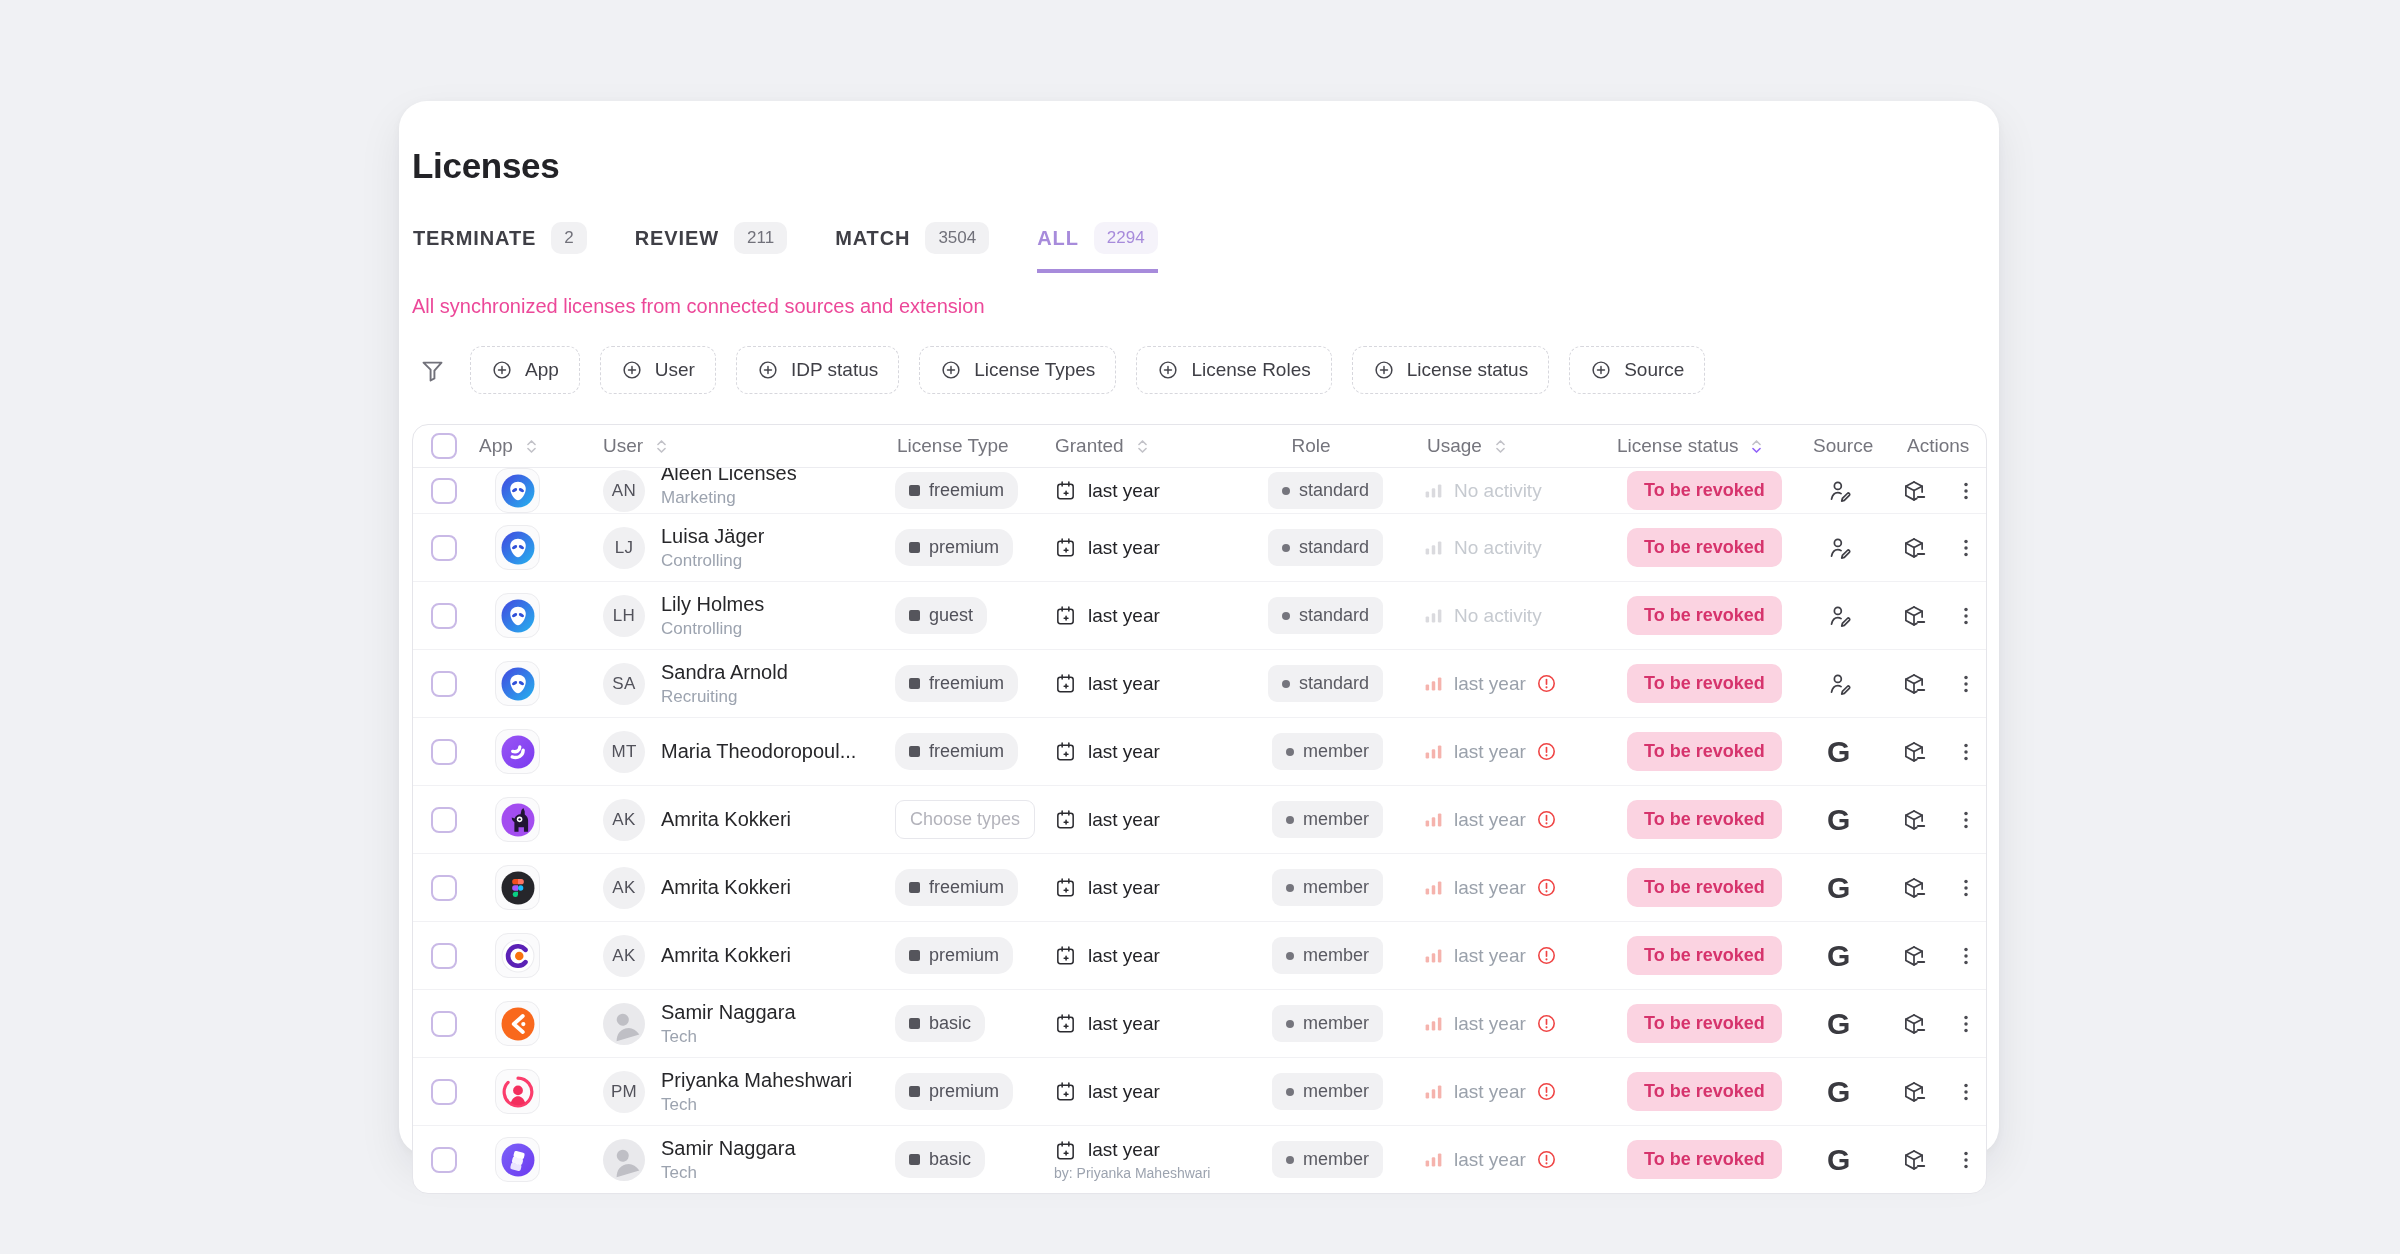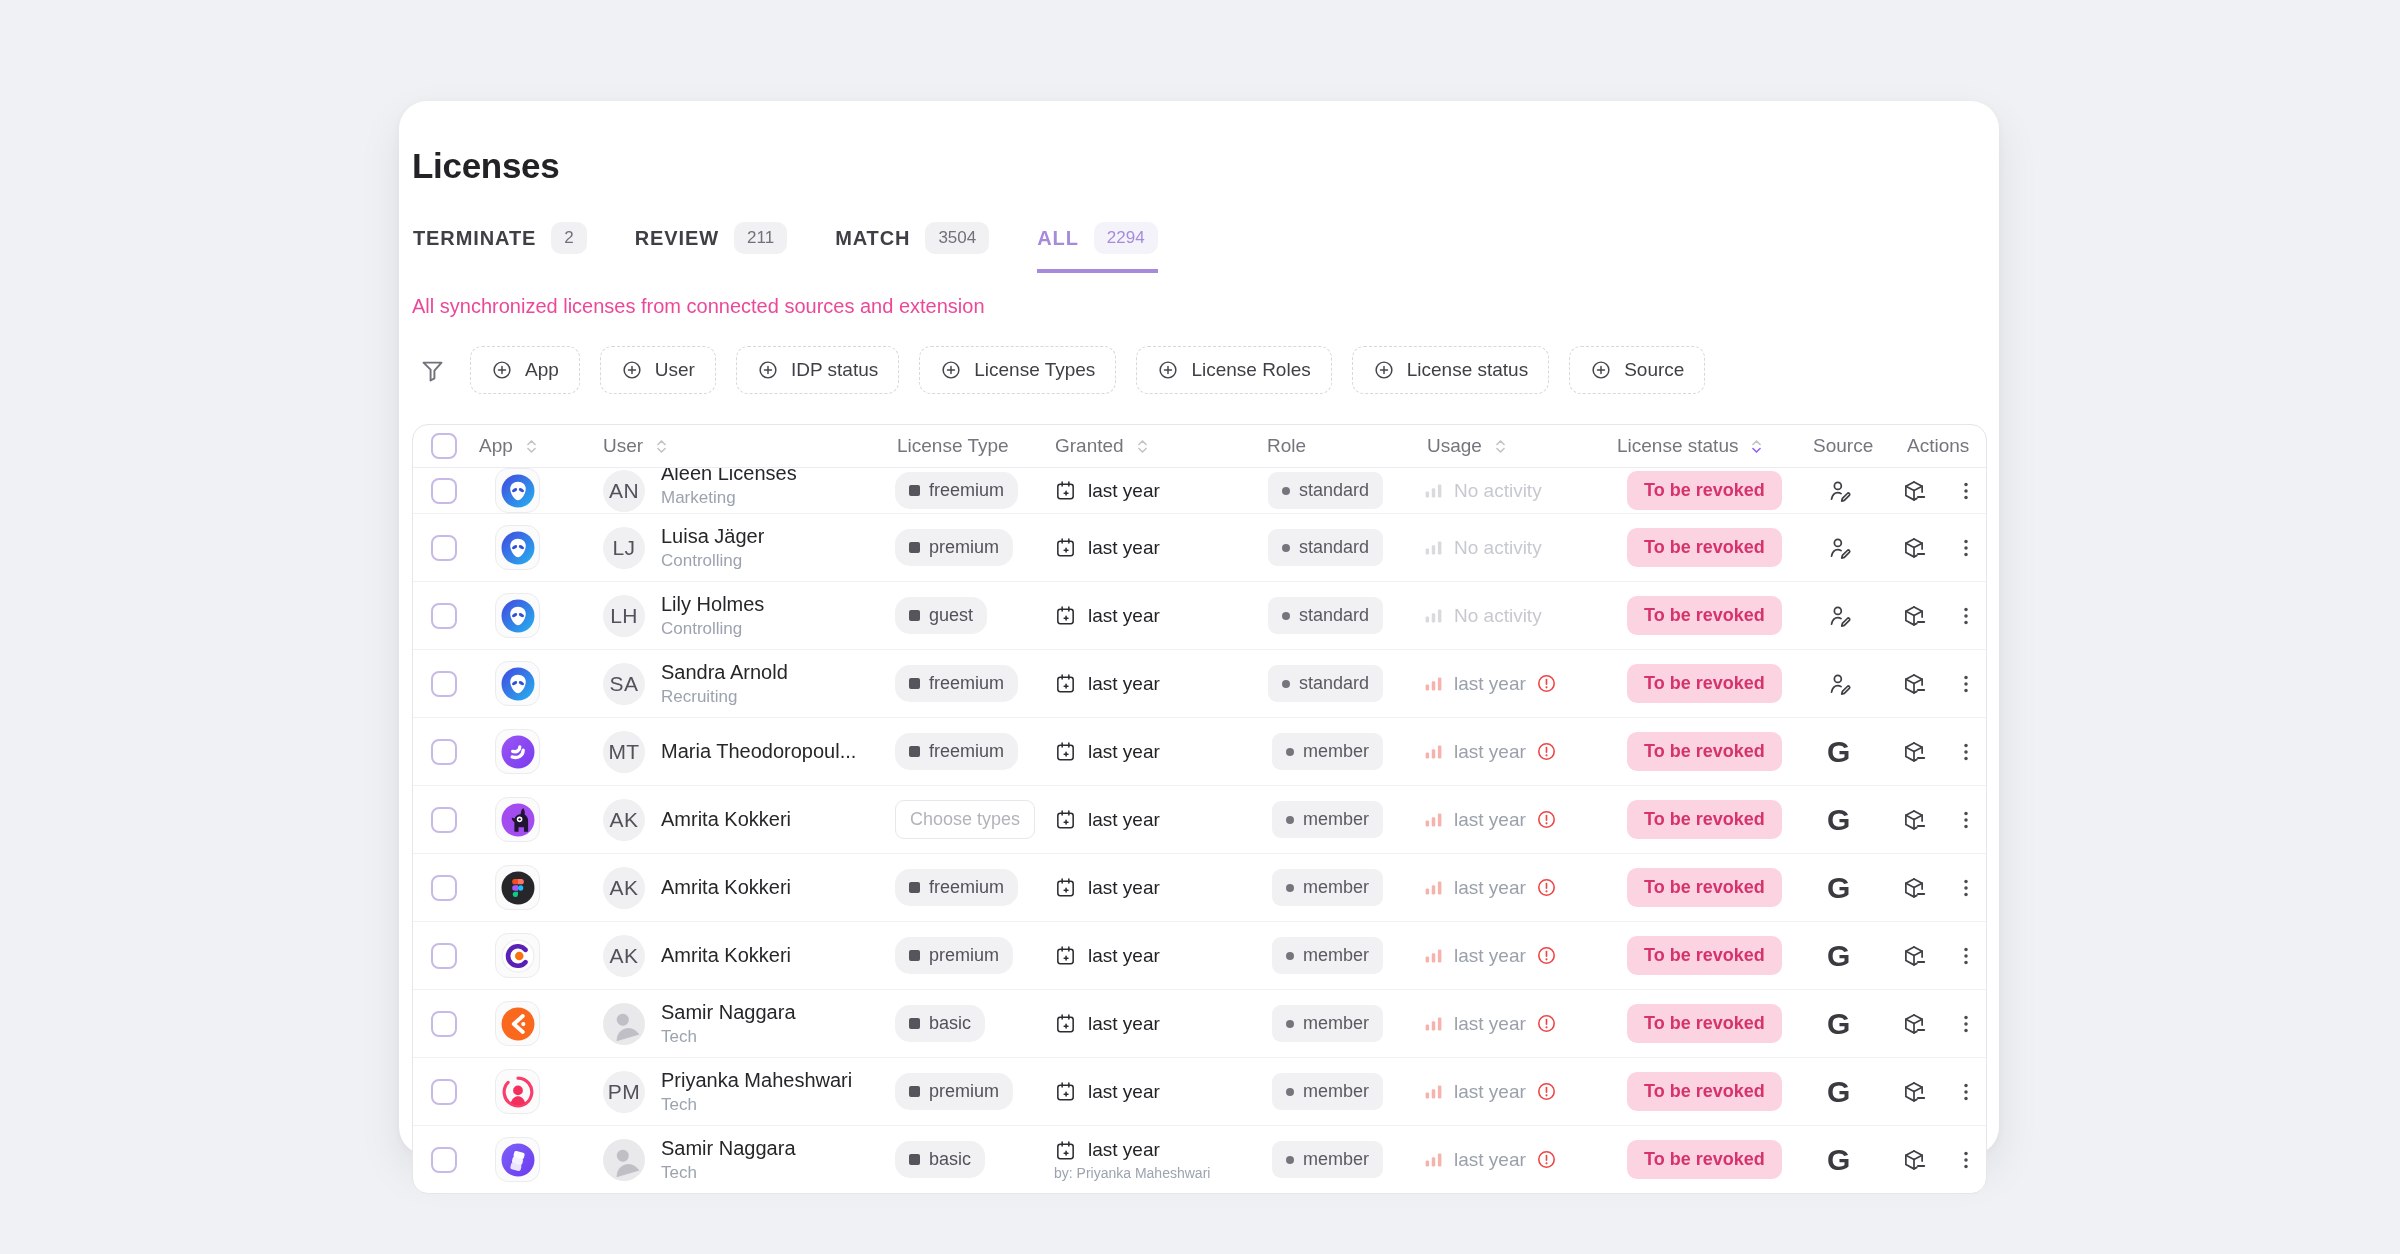--- a/index.html
+++ b/index.html
@@ -30,21 +30,21 @@
   .table{margin-top:30px;width:1575px;box-sizing:border-box;border:1.5px solid #e5e5ea;border-radius:16px;
     overflow:hidden;background:#fff;}
   .thead,.tr{display:grid;grid-template-columns:62px 100px 314px 150px 228px 130px 200px 190px 80px 118px;}
   .thead{height:42px;align-items:center;border-bottom:1.5px solid #ececf0;}
   .th{display:flex;align-items:center;gap:9px;font-size:19px;font-weight:500;color:#75757d;cursor:pointer;}
   .th-check{justify-content:center;}
   .th-app{padding-left:4px;}
   .th-user{padding-left:28px;}
   .th-type{padding-left:8px;}
   .th-granted{padding-left:16px;}
-  .th-role{justify-content:flex-start;padding-right:42px;}
+  .th-role{justify-content:center;padding-right:42px;}
   .th-usage{padding-left:30px;}
   .th-status{padding-left:20px;}
   .th-source{padding-left:26px;}
   .th-actions{padding-left:40px;}
   .tr{height:67px;align-items:center;}
   .tr + .tr{border-top:1.5px solid #f1f1f4;}
   .tr.clipped{height:45px;overflow:hidden;}
   .tr.clipped .nameblock{margin-top:-12px;}
   .td{display:flex;align-items:center;min-width:0;}
   .td-check{justify-content:center;}
@@ -55,21 +55,21 @@
   .td-role{justify-content:flex-end;padding-right:14px;}
   .td-usage{padding-left:26px;}
   .td-status{padding-left:30px;}
   .td-source{padding-left:40px;}
   .td-actions{padding-left:34px;gap:28px;}
   .cb{display:inline-block;width:26px;height:26px;box-sizing:border-box;border:2px solid #c9b9e6;
     border-radius:8px;background:#fff;cursor:pointer;}
   .appbox{display:inline-flex;align-items:center;justify-content:center;width:45px;height:45px;
     background:#fbfbfc;border:1.5px solid #ececef;border-radius:13px;box-sizing:border-box;}
   .avatar{display:inline-flex;align-items:center;justify-content:center;flex:none;width:42px;height:42px;
-    border-radius:50%;background:#f0f0f2;color:#52525b;font-size:21px;font-weight:500;letter-spacing:.02em;}
+    border-radius:50%;background:#f0f0f2;color:#52525b;font-size:17px;font-weight:500;letter-spacing:.02em;}
   .avatar-img{background:transparent;}
   .nameblock{display:flex;flex-direction:column;gap:3px;min-width:0;}
   .uname{font-size:20px;font-weight:500;color:#27272a;white-space:nowrap;overflow:hidden;max-width:215px;}
   .dept{font-size:17px;color:#9ca3af;}
   .type-badge{display:inline-flex;align-items:center;gap:9px;background:#f1f1f3;border-radius:15px;
     padding:8px 14px;font-size:18px;font-weight:500;color:#52525b;white-space:nowrap;}
   .type-badge .sq{width:11px;height:11px;border-radius:2px;background:#55555c;}
   .choose-btn{border:1.5px solid #e7e7ec;background:#fff;border-radius:9px;padding:8px 14px;
     font-size:18px;color:#b3b3bb;font-family:inherit;cursor:pointer;white-space:nowrap;}
   .granted{display:flex;align-items:center;gap:11px;font-size:19px;font-weight:500;color:#232327;}

